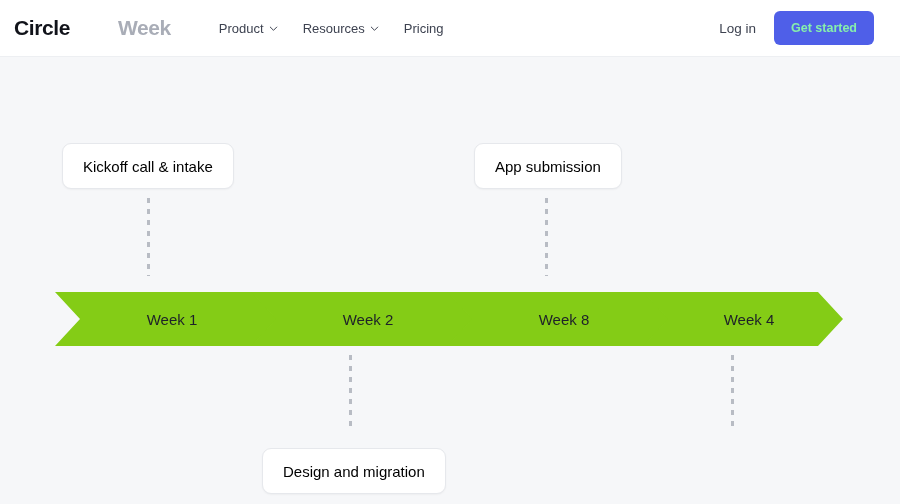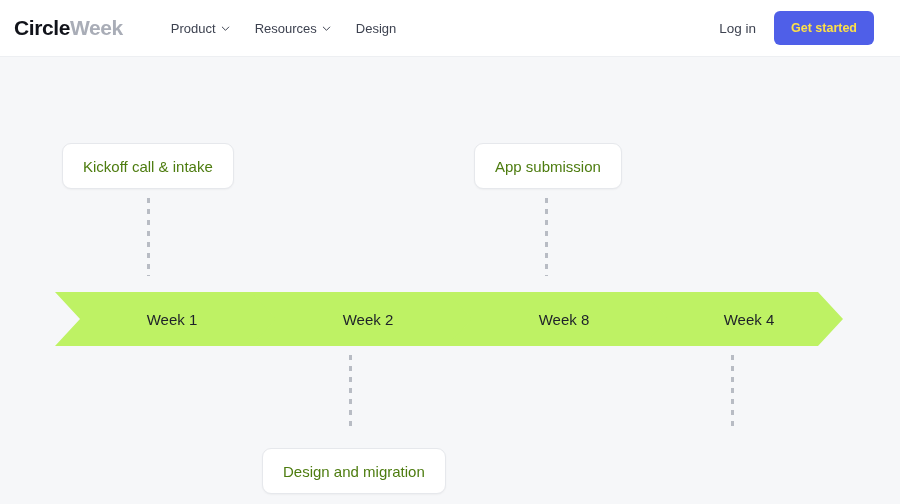--- a/index.html
+++ b/index.html
@@ -28,20 +28,21 @@
     padding: 0 26px 0 14px;
   }
 
   .logo {
     font-size: 21px;
     font-weight: bold;
     letter-spacing: -0.4px;
     white-space: nowrap;
     display: flex;
     align-items: baseline;
+    gap: 48px;
   }
   .logo .logo-a { color: #11131a; }
   .logo .logo-b { color: #a9adb7; }
 
   .main-nav {
     display: flex;
     align-items: center;
     gap: 25px;
     margin-left: 48px;
   }
@@ -73,21 +74,21 @@
 
   .login-link {
     font-size: 13.5px;
     color: #3d4250;
     cursor: pointer;
     white-space: nowrap;
   }
 
   .cta-button {
     background: #4f5fe8;
-    color: #fde047;
+    color: #86efac;
     font-size: 12.5px;
     font-weight: bold;
     border: none;
     border-radius: 6px;
     padding: 10px 17px;
     cursor: pointer;
     white-space: nowrap;
     font-family: "Liberation Sans", sans-serif;
   }
 
@@ -103,21 +104,21 @@
     position: absolute;
     background: #ffffff;
     border: 1px solid #e6e8ec;
     border-radius: 9px;
     height: 46px;
     display: flex;
     align-items: center;
     justify-content: center;
     padding: 0 20px;
     font-size: 15px;
-    color: #4d7c0f;
+    color: #000000;
     white-space: nowrap;
     box-shadow: 0 1px 2px rgba(16,20,35,0.04);
     cursor: pointer;
   }
 
   
   .connector {
     position: absolute;
     width: 3px;
     background-image: linear-gradient(
@@ -135,21 +136,21 @@
     left: 55px;
     top: 235px;
     width: 788px;
     height: 54px;
   }
 
   .chevron-seg {
     position: absolute;
     top: 0;
     height: 54px;
-    background: #bef264;
+    background: #84cc16;
     display: flex;
     align-items: center;
     justify-content: center;
     cursor: pointer;
     clip-path: polygon(
       0% 0%,
       calc(100% - 25px) 0%,
       100% 50%,
       calc(100% - 25px) 100%,
       0% 100%,
@@ -188,21 +189,21 @@
     <div class="nav-item">
       <span>Resources</span>
       <span class="chev-down">
         <svg viewBox="0 0 10 10" width="9" height="9" aria-hidden="true">
           <path d="M1.4 3.4 L5 7 L8.6 3.4" fill="none" stroke="#3d4250" stroke-width="1.1" stroke-linecap="round" stroke-linejoin="round"></path>
         </svg>
       </span>
     </div>
 
     <div class="nav-item">
-      <span>Design</span>
+      <span>Pricing</span>
     </div>
 
   </nav>
 
   <div class="header-right">
     <span class="login-link">Log in</span>
     <button class="cta-button">Get started</button>
   </div>
 
 </header>

